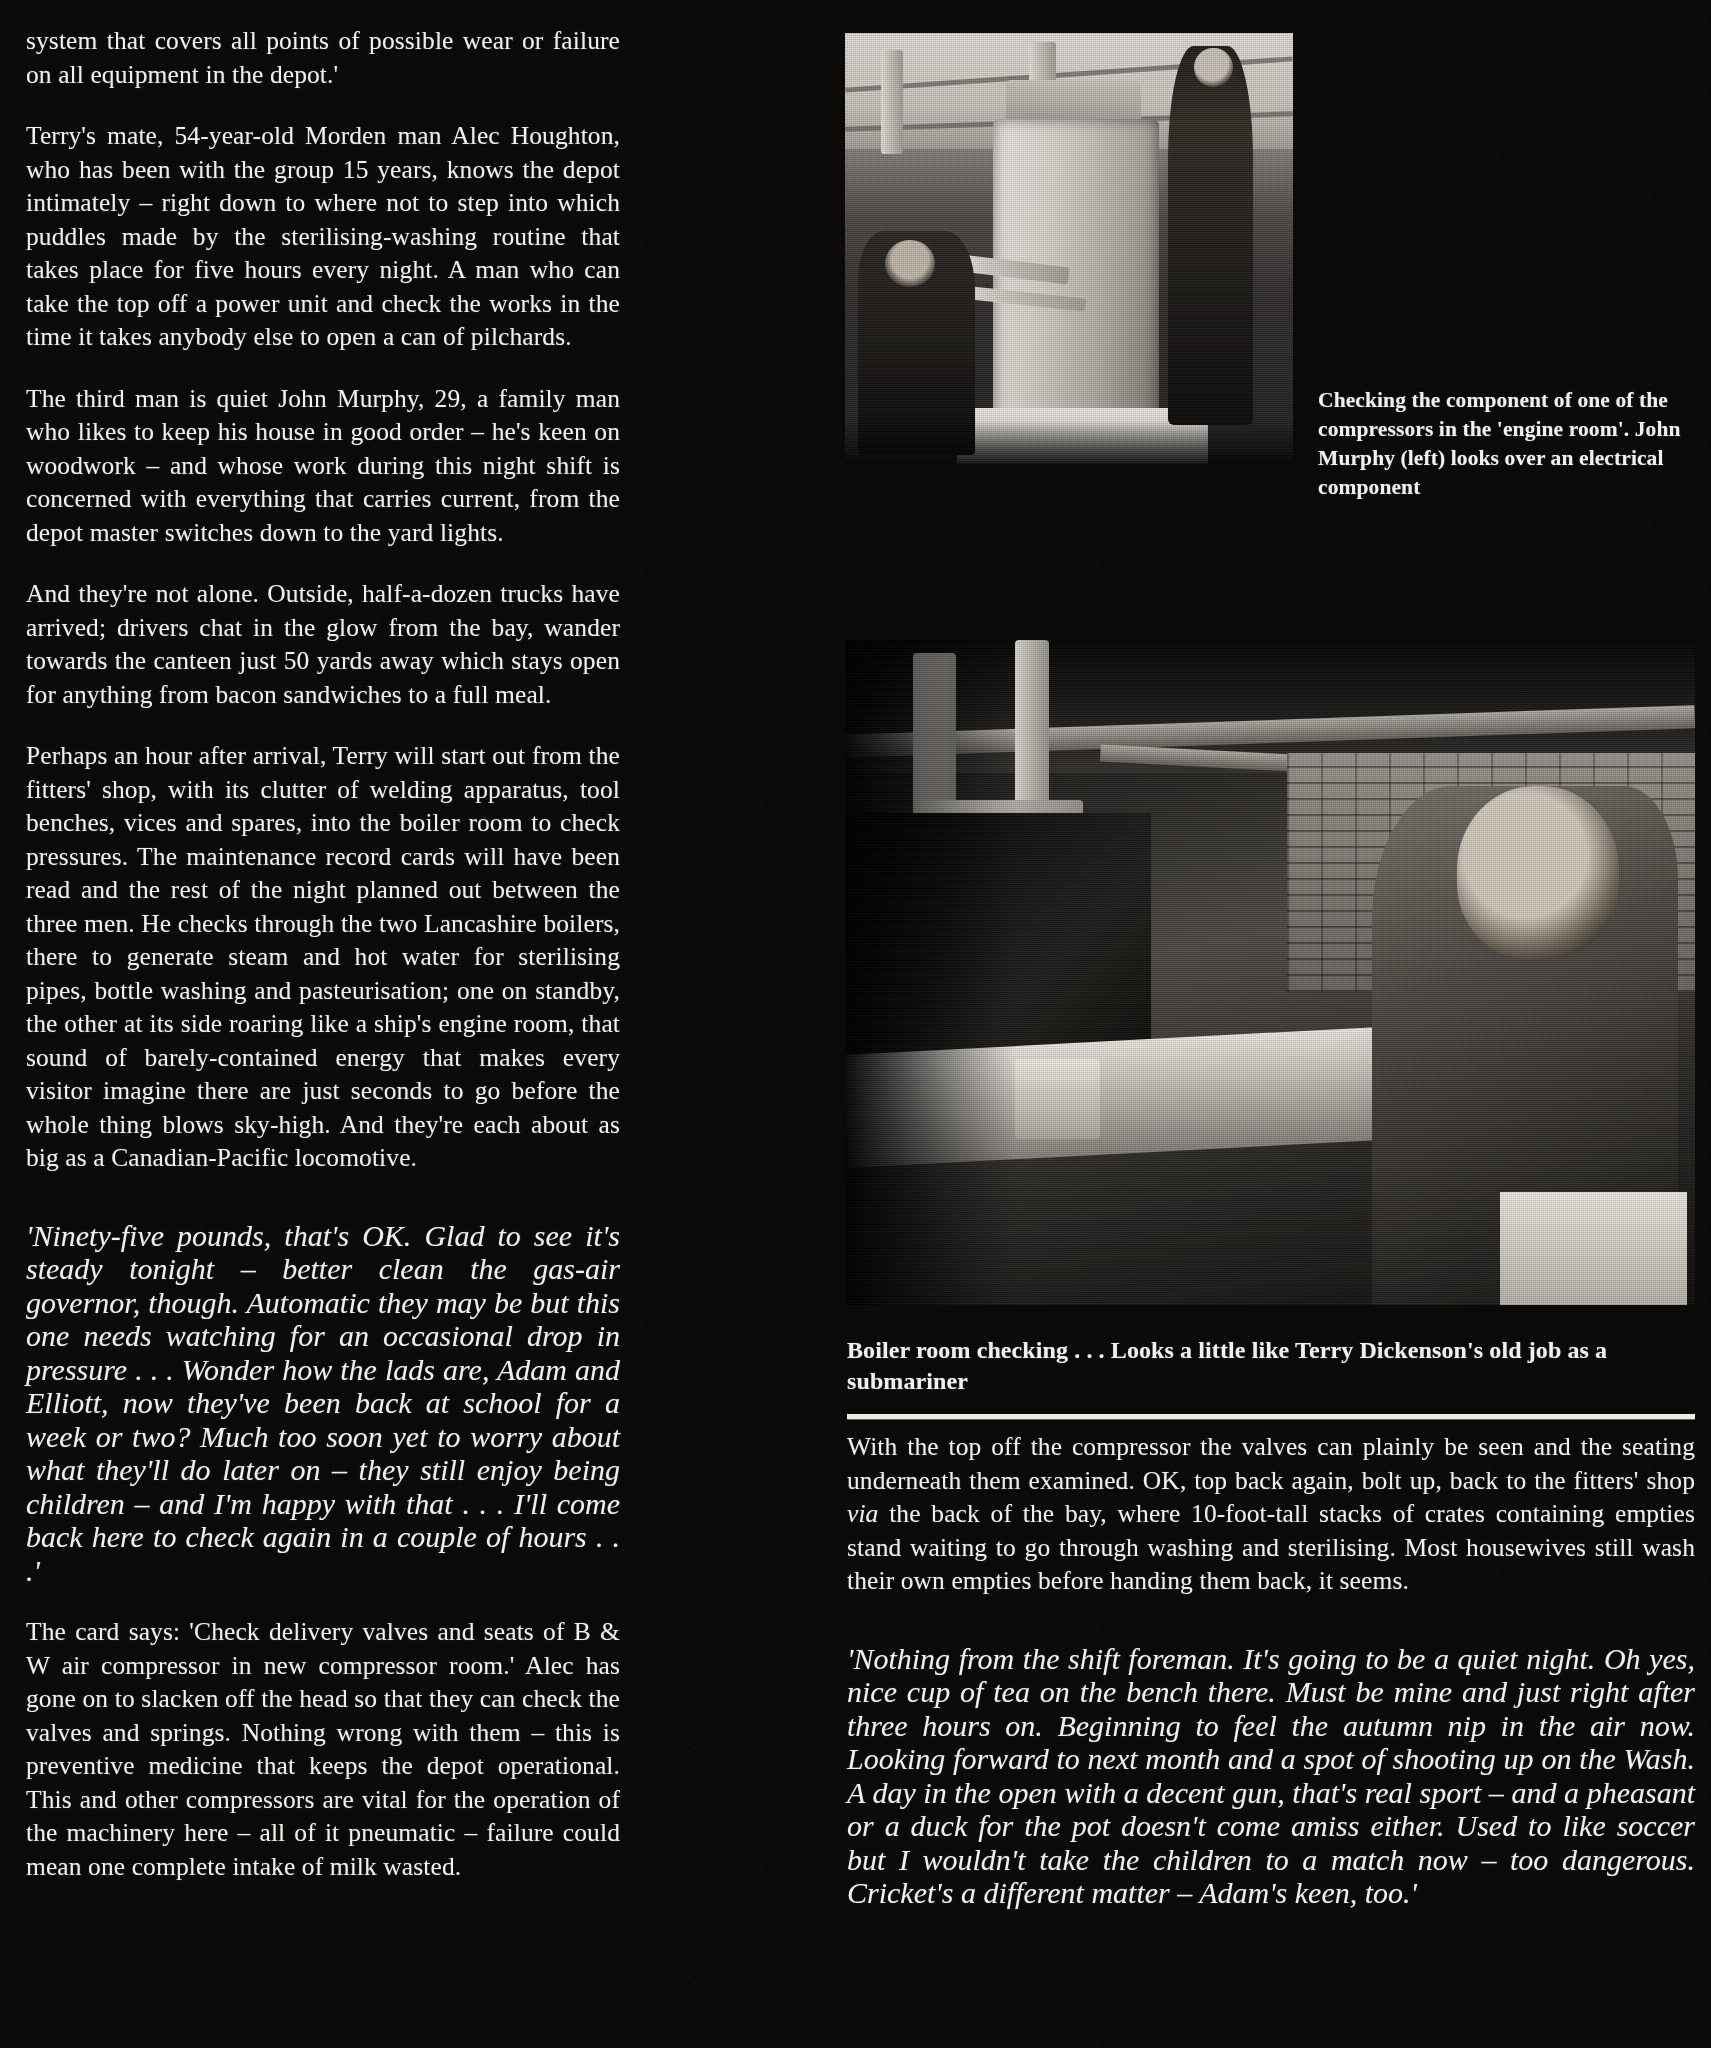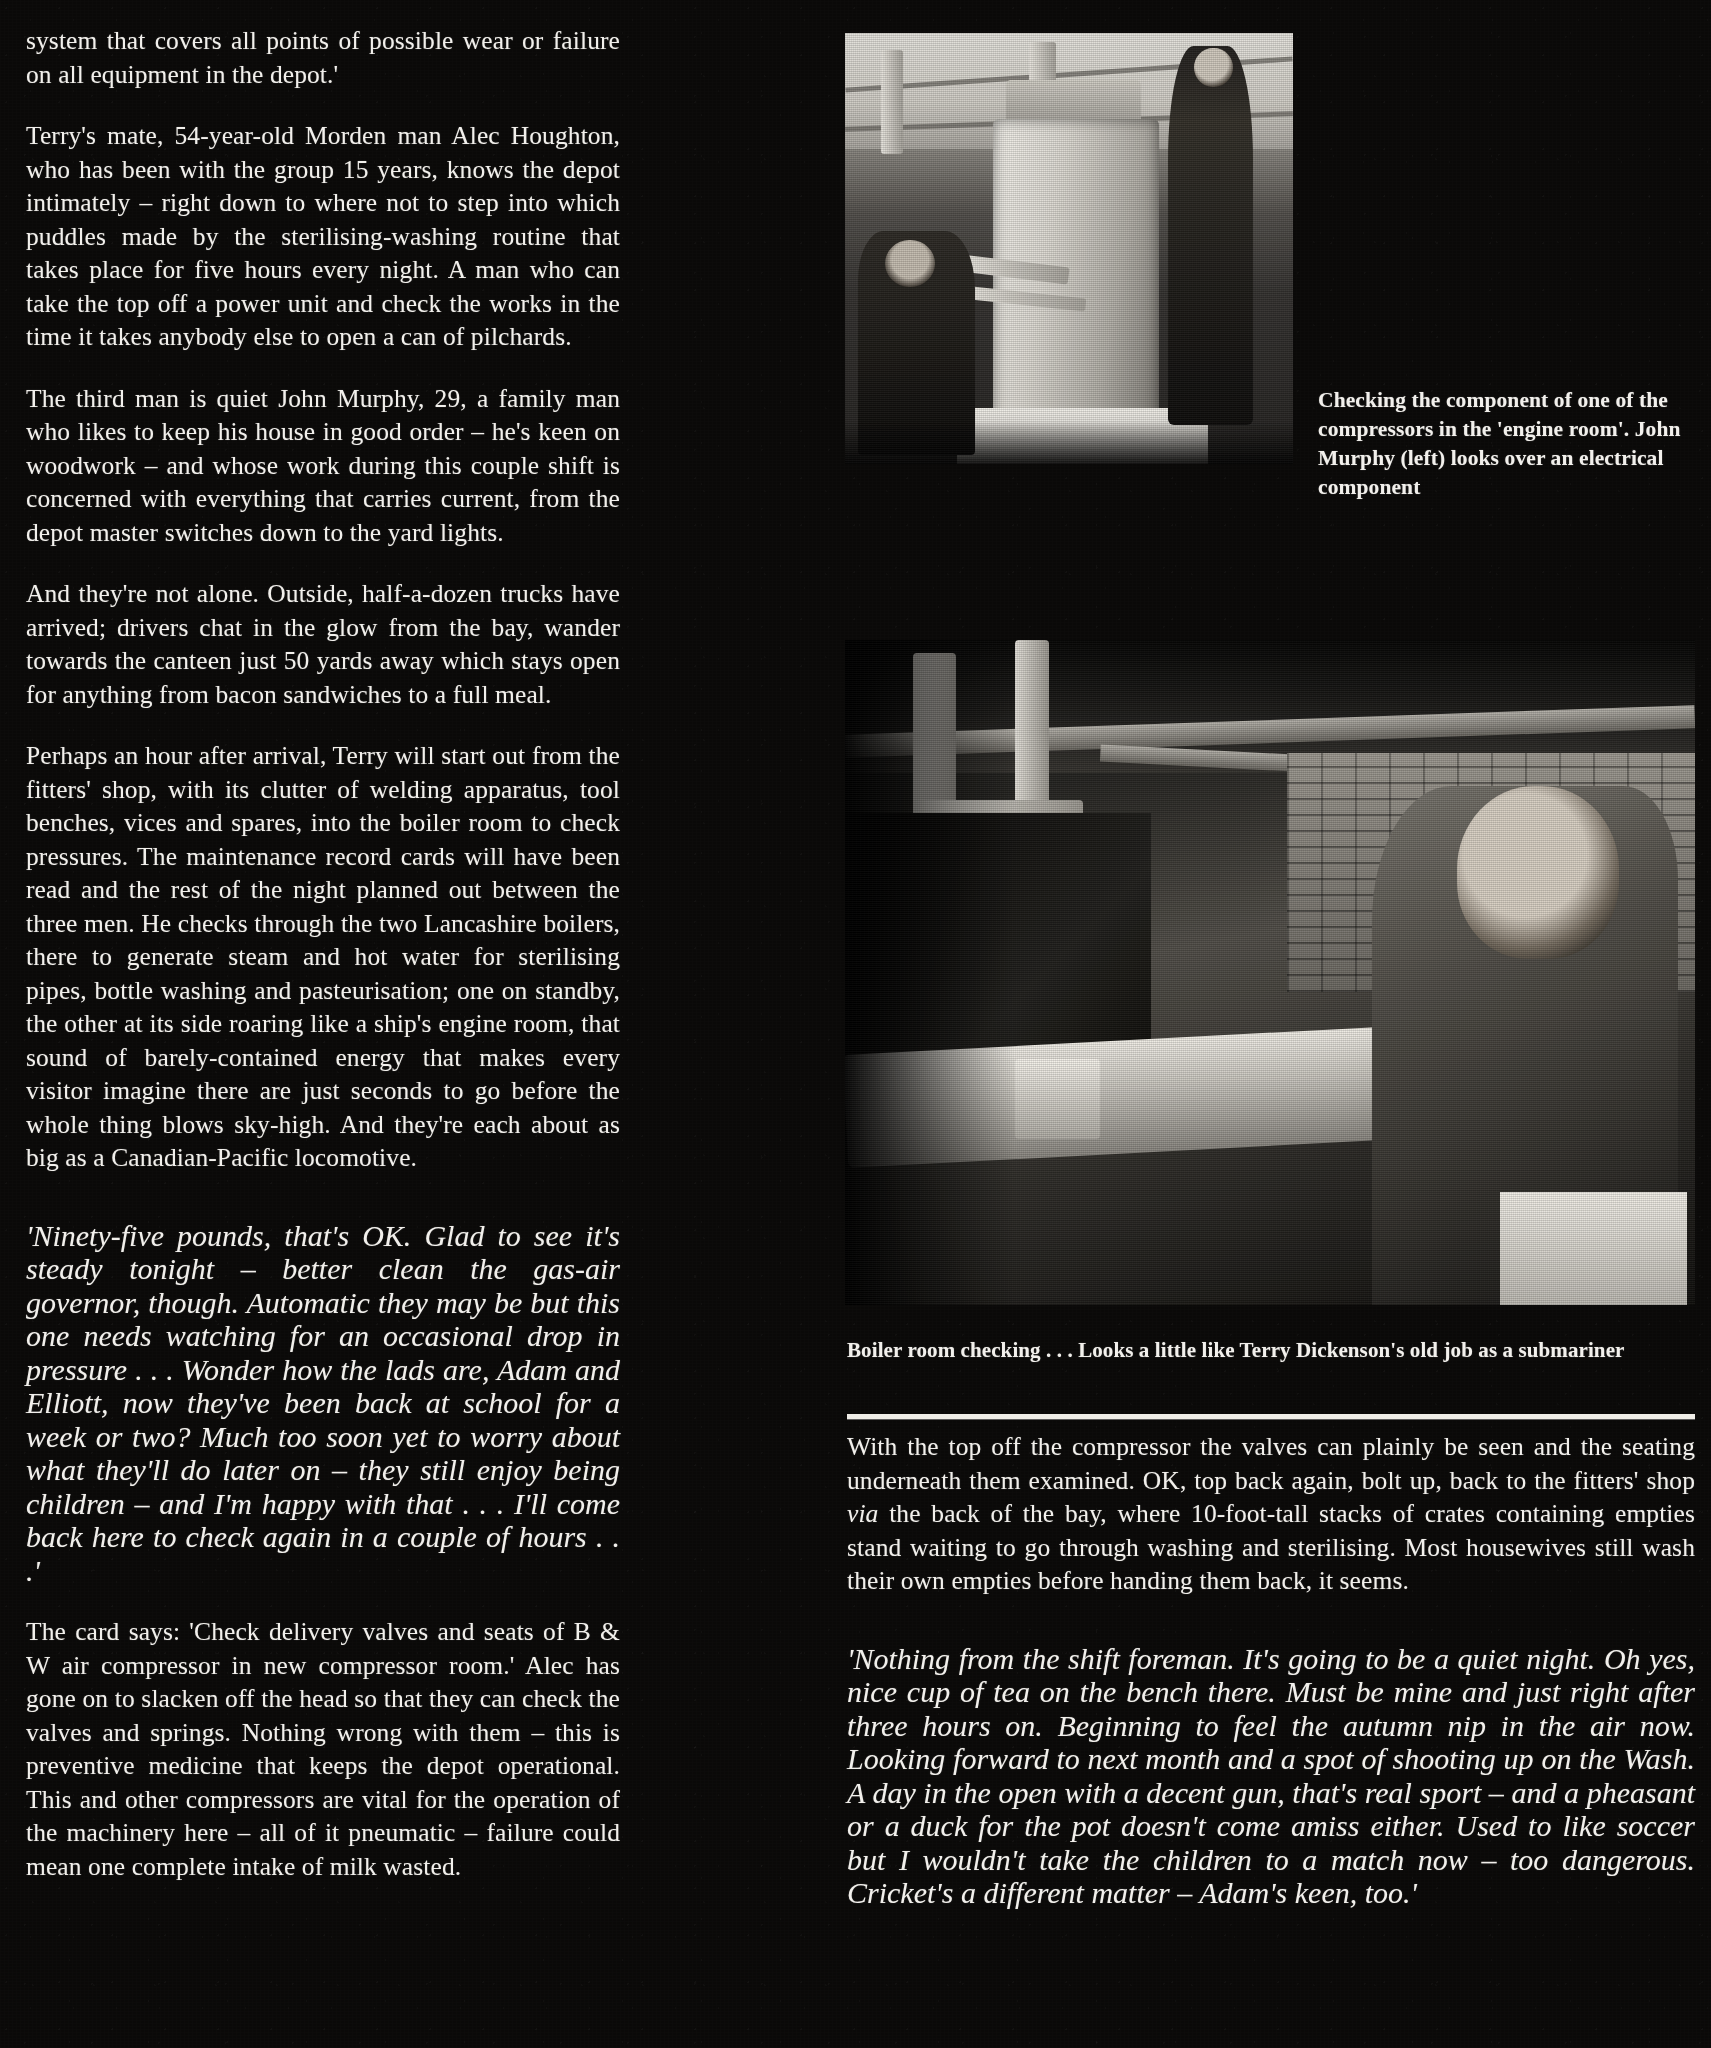--- a/index.html
+++ b/index.html
@@ -237,21 +237,21 @@
   }
   #caption-compressor {
     left: 1318px;
     top: 386px;
     width: 370px;
   }
   #caption-boiler {
     left: 847px;
     top: 1335px;
     width: 850px;
-    font-size: 21px;
+    font-size: 24px;
     line-height: 31px;
   }
 
   
   .rule {
     position: absolute;
     left: 847px;
     top: 1414px;
     width: 848px;
     height: 5px;
@@ -260,21 +260,21 @@
   }
 </style>
 </head>
 <body>
 
 <div class="page">
 
   <div class="col-left">
     <p class="body">system that covers all points of possible wear or failure on all equipment in the depot.'</p>
     <p class="body">Terry's mate, 54-year-old Morden man Alec Houghton, who has been with the group 15 years, knows the depot intimately – right down to where not to step into which puddles made by the sterilising-washing routine that takes place for five hours every night. A man who can take the top off a power unit and check the works in the time it takes anybody else to open a can of pilchards.</p>
-    <p class="body">The third man is quiet John Murphy, 29, a family man who likes to keep his house in good order – he's keen on woodwork – and whose work during this couple shift is concerned with everything that carries current, from the depot master switches down to the yard lights.</p>
+    <p class="body">The third man is quiet John Murphy, 29, a family man who likes to keep his house in good order – he's keen on woodwork – and whose work during this night shift is concerned with everything that carries current, from the depot master switches down to the yard lights.</p>
     <p class="body">And they're not alone. Outside, half-a-dozen trucks have arrived; drivers chat in the glow from the bay, wander towards the canteen just 50 yards away which stays open for anything from bacon sandwiches to a full meal.</p>
     <p class="body">Perhaps an hour after arrival, Terry will start out from the fitters' shop, with its clutter of welding apparatus, tool benches, vices and spares, into the boiler room to check pressures. The maintenance record cards will have been read and the rest of the night planned out between the three men. He checks through the two Lancashire boilers, there to generate steam and hot water for sterilising pipes, bottle washing and pasteurisation; one on standby, the other at its side roaring like a ship's engine room, that sound of barely-contained energy that makes every visitor imagine there are just seconds to go before the whole thing blows sky-high. And they're each about as big as a Canadian-Pacific locomotive.</p>
     <div class="gap-lg"></div>
     <p class="quote">'Ninety-five pounds, that's OK. Glad to see it's steady tonight – better clean the gas-air governor, though. Automatic they may be but this one needs watching for an occasional drop in pressure . . . Wonder how the lads are, Adam and Elliott, now they've been back at school for a week or two? Much too soon yet to worry about what they'll do later on – they still enjoy being children – and I'm happy with that . . . I'll come back here to check again in a couple of hours . . .'</p>
     <p class="body">The card says: 'Check delivery valves and seats of B &amp; W air compressor in new compressor room.' Alec has gone on to slacken off the head so that they can check the valves and springs. Nothing wrong with them – this is preventive medicine that keeps the depot operational. This and other compressors are vital for the operation of the machinery here – all of it pneumatic – failure could mean one complete intake of milk wasted.</p>
   </div>
 
   <div class="photo" id="photo-compressor">
     <div class="ph-base p1-bg">
       <div class="p1-wall"></div>

